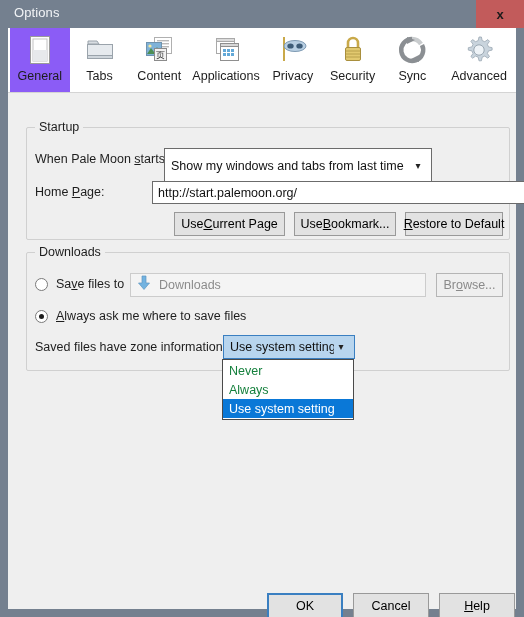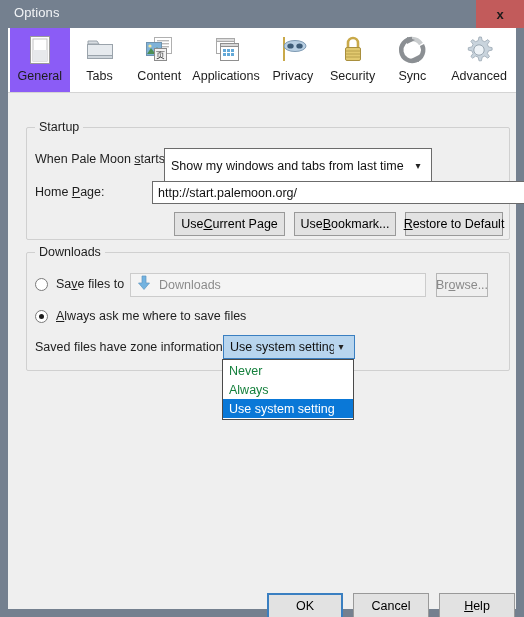--- a/index.html
+++ b/index.html
@@ -379,21 +379,21 @@
 
       <div id="folder-box" style="left:103px; top:20px; width:296px; height:24px;">
         <span>
           <svg width="14" height="16" viewBox="0 0 14 16">
             <path d="M5 1 L9 1 L9 8 L12.5 8 L7 14.5 L1.5 8 L5 8 Z" fill="#73b3e0" stroke="#5d97c2" stroke-width="0.7"></path>
           </svg>
         </span>
         <span id="folder-label">Downloads</span>
       </div>
 
-      <div class="btn disabled" style="left:409px; top:20px; width:52px; height:24px;">
+      <div class="btn disabled" style="left:409px; top:20px; width:67px; height:24px;">
           <span>Br</span>
           <u class="acc">o</u>
           <span>wse...</span>
         </div>
 
       <div class="radio-row" style="left:8px; top:56px;">
         <span class="radio checked"></span>
         <span class="radio-label"><u class="acc">A</u><span>lways ask me where to save files</span></span>
       </div>
 

